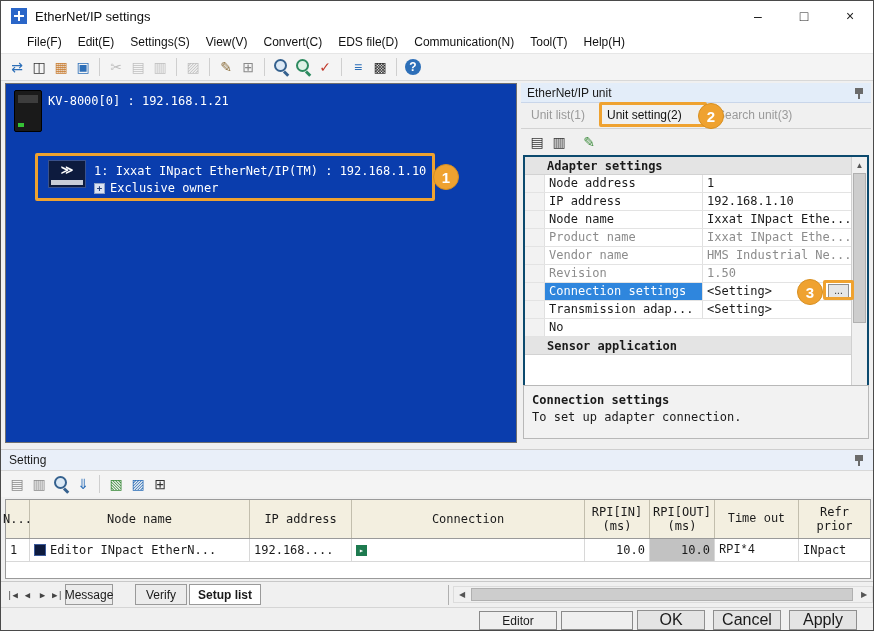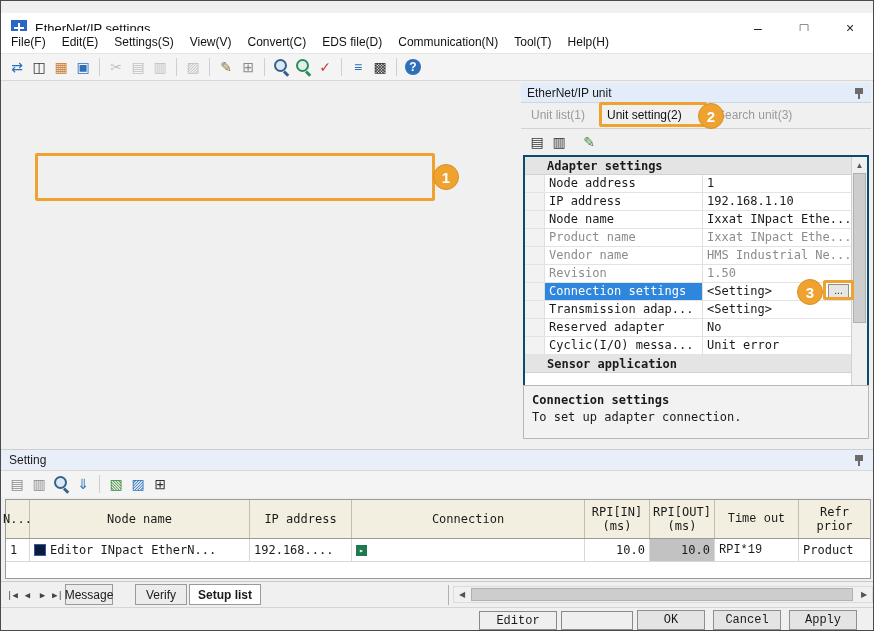--- a/index.html
+++ b/index.html
@@ -1,29 +1,29 @@
 <!DOCTYPE html>
 <html><head>
 <meta charset="utf-8">
 <style>
   html,body{margin:0;padding:0;background:#d6d6d6;}
   #window{position:relative;width:874px;height:631px;background:#f0f0f0;border:1px solid #4a4a4a;
     box-sizing:border-box;font-family:"Liberation Sans",sans-serif;font-size:12px;color:#1a1a1a;overflow:hidden;}
 
   
-  .titlebar{position:absolute;left:0;top:12px;width:100%;height:30px;background:#ffffff;display:flex;align-items:center;border-bottom:1px solid #ececec;}
+  .titlebar{position:absolute;left:0;top:0;width:100%;height:30px;background:#ffffff;display:flex;align-items:center;border-bottom:1px solid #ececec;}
   .appicon{width:16px;height:16px;margin:0 8px 0 10px;background:#2a66c8;position:relative;display:inline-block;}
   .appicon::after{content:"";position:absolute;left:3px;top:3px;right:3px;bottom:3px;
     background:linear-gradient(#fff,#fff) center/100% 2px no-repeat,linear-gradient(#fff,#fff) center/2px 100% no-repeat;}
   .title-text{font-size:13px;color:#111;}
   .wctls{margin-left:auto;display:flex;height:30px;}
   .wctl{width:46px;height:30px;display:flex;align-items:center;justify-content:center;font-size:14px;color:#222;}
 
   
-  .menubar{position:absolute;left:0;top:30px;width:100%;height:22px;background:#ffffff;display:flex;align-items:center;padding-left:2px;box-sizing:border-box;}
+  .menubar{position:absolute;left:0;top:30px;width:100%;height:22px;background:#ffffff;display:flex;align-items:center;padding-left:18px;box-sizing:border-box;}
   .menu-item{padding:3px 8px;color:#111;white-space:nowrap;}
 
   
   .toolbar{position:absolute;left:0;top:52px;width:100%;height:28px;background:#f4f4f4;
     border-top:1px solid #e6e6e6;border-bottom:1px solid #d8d8d8;display:flex;align-items:center;padding-left:6px;box-sizing:border-box;gap:2px;}
   .icon{width:20px;height:20px;display:flex;align-items:center;justify-content:center;font-size:14px;color:#555;}
   .tsep{width:1px;height:18px;background:#cfcfcf;margin:0 4px;}
   .ic-blue{color:#2d6fb8;} .ic-dark{color:#333;} .ic-orange{color:#c77b2f;} .ic-gray{color:#8a8a8a;}
   .ic-brown{color:#8a6d3b;} .ic-green{color:#3a8a3a;} .ic-red{color:#c0392b;}
   .dis{opacity:.5;}
@@ -103,23 +103,23 @@
     font-family:"DejaVu Sans Mono",monospace;font-size:9px;color:#444;}
   .btab{position:absolute;top:2px;height:21px;display:flex;align-items:center;justify-content:center;
     border:1px solid #9a9a9a;background:#ececec;box-sizing:border-box;font-size:12px;}
   .btab.active{background:#ffffff;font-weight:bold;}
   .vdiv{position:absolute;left:447px;top:3px;width:1px;height:20px;background:#b0b0b0;}
   .hscroll{position:absolute;left:452px;top:4px;right:0;height:17px;background:#f0f0f0;border:1px solid #dcdcdc;box-sizing:border-box;}
   .hs-arrow{position:absolute;top:0;width:16px;height:15px;display:flex;align-items:center;justify-content:center;font-size:8px;color:#555;}
   .hthumb{position:absolute;left:17px;top:1px;width:382px;height:13px;background:#cdcdcd;border:1px solid #b0b0b0;box-sizing:border-box;}
 
   
-  .footer{position:absolute;left:0;top:606px;width:100%;height:25px;background:#f0f0f0;border-top:1px solid #d5d5d5;box-sizing:border-box;font-family:Liberation Mono, monospace;}
+  .footer{position:absolute;left:0;top:606px;width:100%;height:25px;background:#f0f0f0;border-top:1px solid #d5d5d5;box-sizing:border-box;}
   .status-cell{position:absolute;top:3px;height:19px;border:1px solid #8a8a8a;background:#efefef;display:flex;align-items:center;justify-content:center;box-sizing:border-box;font-size:12px;}
-  .btn{position:absolute;top:2px;height:20px;background:#e4e4e4;border:1px solid #8f8f8f;display:flex;align-items:center;justify-content:center;box-sizing:border-box;font-size:12px;}
+  .btn{position:absolute;top:2px;height:20px;background:#e4e4e4;border:1px solid #8f8f8f;display:flex;align-items:center;justify-content:center;box-sizing:border-box;font-size:16px;}
 
   
   .ann-rect{position:absolute;border:3px solid #efa230;z-index:45;border-radius:2px;pointer-events:none;box-sizing:border-box;}
   .ann-circle{position:absolute;width:26px;height:26px;border-radius:50%;background:#efa230;border:1px solid #d88f1f;color:#fff;
     display:flex;align-items:center;justify-content:center;font-weight:bold;font-size:15px;z-index:50;box-sizing:border-box;}
 </style>
 </head>
 <body>
 
 <div id="window">
@@ -164,20 +164,30 @@
     <span class="icon mag"></span>
     <span class="icon mag mag2"></span>
     <span class="icon ic-red">✓</span>
     <span class="tsep"></span>
     <span class="icon ic-blue">≡</span>
     <span class="icon ic-dark">▩</span>
     <span class="tsep"></span>
     <span class="icon ic-help">?</span>
   </div>
 
+  <div class="bluepanel">
+    <span class="plc"></span>
+    <span class="bp-text" style="left:42px;top:10px;">KV-8000[0] : 192.168.1.21</span>
+    <span class="adapter">
+        <span class="logo">≫</span>
+      </span>
+    <span class="bp-text" style="left:88px;top:80px;">1: Ixxat INpact EtherNet/IP(TM) : 192.168.1.10</span>
+    <span class="expand">+</span>
+    <span class="bp-text" style="left:104px;top:97px;">Exclusive owner</span>
+  </div>
 
   <div class="unitpanel">
     <div class="phdr">
       <span>EtherNet/IP unit</span>
       <span class="pin"></span>
     </div>
     <div class="utabs">
       <span class="utab inactive" style="left:8px;">Unit list(1)</span>
       <span class="utab active" style="left:84px;">Unit setting(2)</span>
       <span class="utab inactive" style="left:194px;">Search unit(3)</span>
@@ -231,27 +241,21 @@
             <button class="ellipsis-btn">...</button>
           </span>
         </div>
         <div class="g-row">
           <span class="g-gutter"></span>
           <span class="g-name">Transmission adap...</span>
           <span class="g-val">&lt;Setting&gt;</span>
         </div>
         <div class="g-row">
           <span class="g-gutter"></span>
-          <span class="g-name">Reserved adapter</span>
           <span class="g-val">No</span>
-        </div>
-        <div class="g-row">
-          <span class="g-gutter"></span>
-          <span class="g-name">Cyclic(I/O) messa...</span>
-          <span class="g-val">Unit error</span>
         </div>
         <div class="g-row g-section">
           <span>Sensor application</span>
         </div>
       </div>
       <div class="vscroll">
         <span class="sarrow" style="top:0;">▲</span>
         <span class="vthumb"></span>
         <span class="sarrow" style="bottom:0;">▼</span>
       </div>
@@ -319,22 +323,22 @@
       <div class="td tc1">
         <span class="node-ico"></span>
         <span>Editor INpact EtherN...</span>
       </div>
       <div class="td tc2">192.168....</div>
       <div class="td tc3">
         <span class="conn-ico">▸</span>
       </div>
       <div class="td tc4 num">10.0</div>
       <div class="td tc5 num cell-hl">10.0</div>
-      <div class="td tc6">RPI*19</div>
-      <div class="td tc7">Product</div>
+      <div class="td tc6">RPI*4</div>
+      <div class="td tc7">INpact</div>
     </div>
   </div>
 
   <div class="tabbar">
     <span class="navbtn" style="left:4px;">|◀</span>
     <span class="navbtn" style="left:19px;">◀</span>
     <span class="navbtn" style="left:34px;">▶</span>
     <span class="navbtn" style="left:49px;">▶|</span>
     <span class="btab" style="left:64px;width:48px;">Message</span>
     <span class="btab" style="left:134px;width:52px;">Verify</span>

